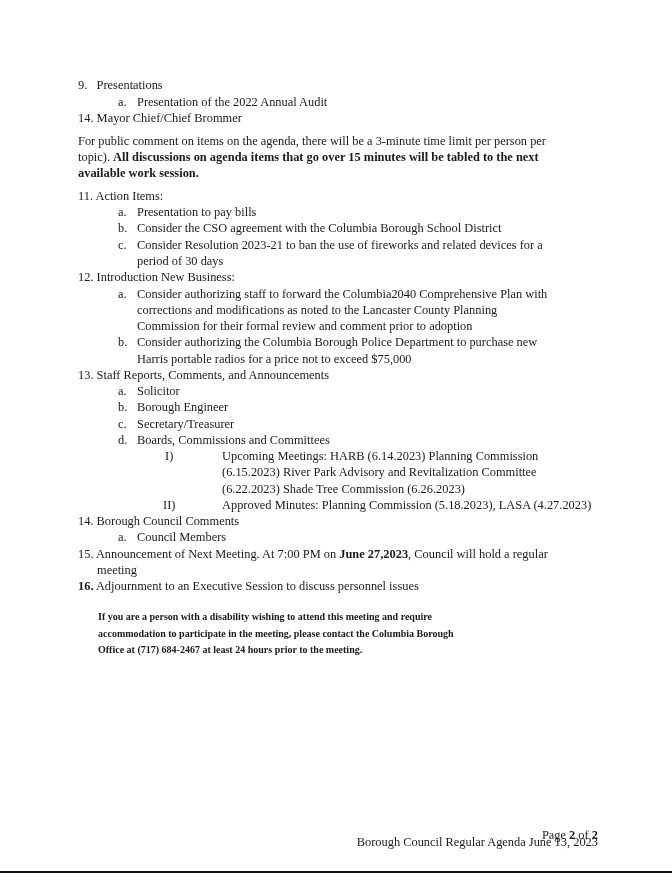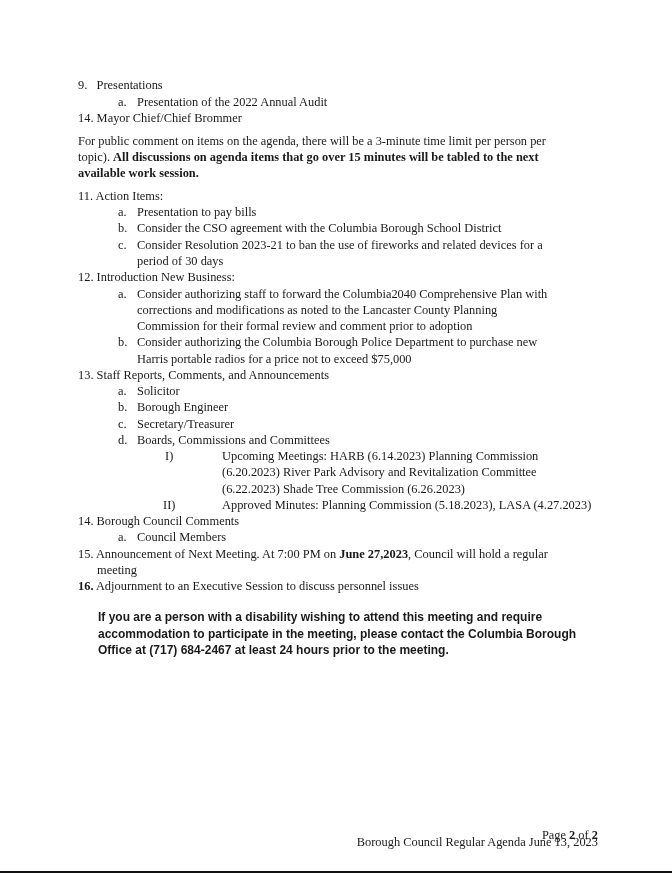--- a/index.html
+++ b/index.html
@@ -1,21 +1,21 @@
 <!DOCTYPE html>
 <html><head>
 <meta charset="utf-8">
 <style>
   html, body { margin:0; padding:0; background:#fff; }
   body { width:672px; height:873px; position:relative; overflow:hidden;
          font-family:"Liberation Sans", sans-serif; color:#1a1a1a; font-size:12.4px; }
   .line { position:absolute; white-space:nowrap; line-height:16px;font-family:Liberation Serif, serif; }
   .b { font-weight:bold; }
   .num { display:inline-block; }
-  .serif { font-family:Liberation Sans, sans-serif; font-weight:bold; font-size:12px; line-height:16.5px; }
+  .serif { font-family:Liberation Serif, serif; font-weight:bold; font-size:10px; line-height:16.5px; }
   .bottom-rule { position:absolute; left:0; right:0; bottom:0; height:2px; background:#111; }
 </style>
 </head>
 <body>
 
 <div class="line" style="left:78px;top:77px">
   <span>9.</span>&nbsp;&nbsp;&nbsp;<span>Presentations</span>
 </div>
 <div class="line" style="left:118px;top:94px">
   <span class="num" style="width:19px">a.</span><span>Presentation of the 2022 Annual Audit</span>
@@ -68,21 +68,21 @@
 </div>
 <div class="line" style="left:118px;top:416px">
   <span class="num" style="width:19px">c.</span><span>Secretary/Treasurer</span>
 </div>
 <div class="line" style="left:118px;top:432px">
   <span class="num" style="width:19px">d.</span><span>Boards, Commissions and Committees</span>
 </div>
 <div class="line" style="left:165px;top:448px">
   <span class="num" style="width:57px">I)</span><span>Upcoming Meetings: HARB (6.14.2023) Planning Commission</span>
 </div>
-<div class="line" style="left:222px;top:464px">(6.20.2023) River Park Advisory and Revitalization Committee</div>
+<div class="line" style="left:222px;top:464px">(6.15.2023) River Park Advisory and Revitalization Committee</div>
 <div class="line" style="left:222px;top:481px">(6.22.2023) Shade Tree Commission (6.26.2023)</div>
 <div class="line" style="left:163px;top:497px">
   <span class="num" style="width:59px">II)</span><span>Approved Minutes: Planning Commission (5.18.2023), LASA (4.27.2023)</span>
 </div>
 
 <div class="line" style="left:78px;top:513px">
   <span>14.</span> <span>Borough Council Comments</span>
 </div>
 <div class="line" style="left:118px;top:529px">
   <span class="num" style="width:19px">a.</span><span>Council Members</span>

